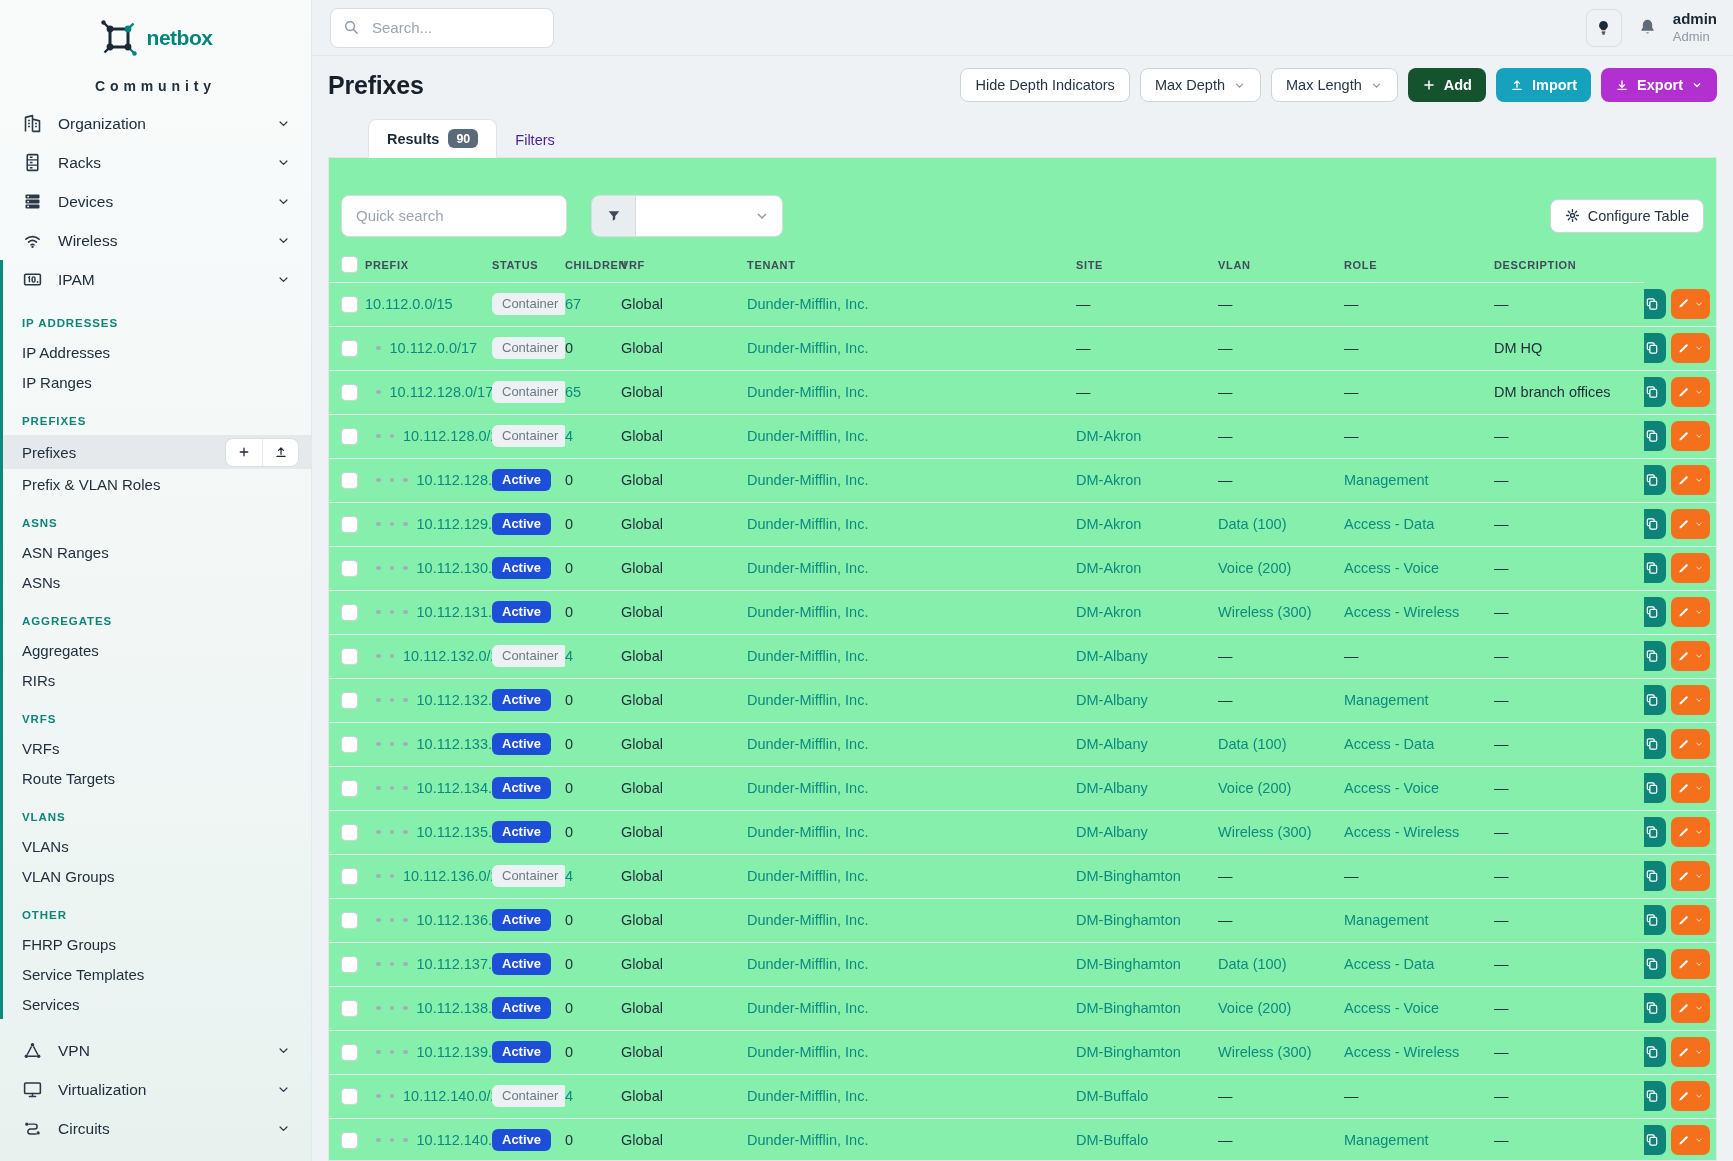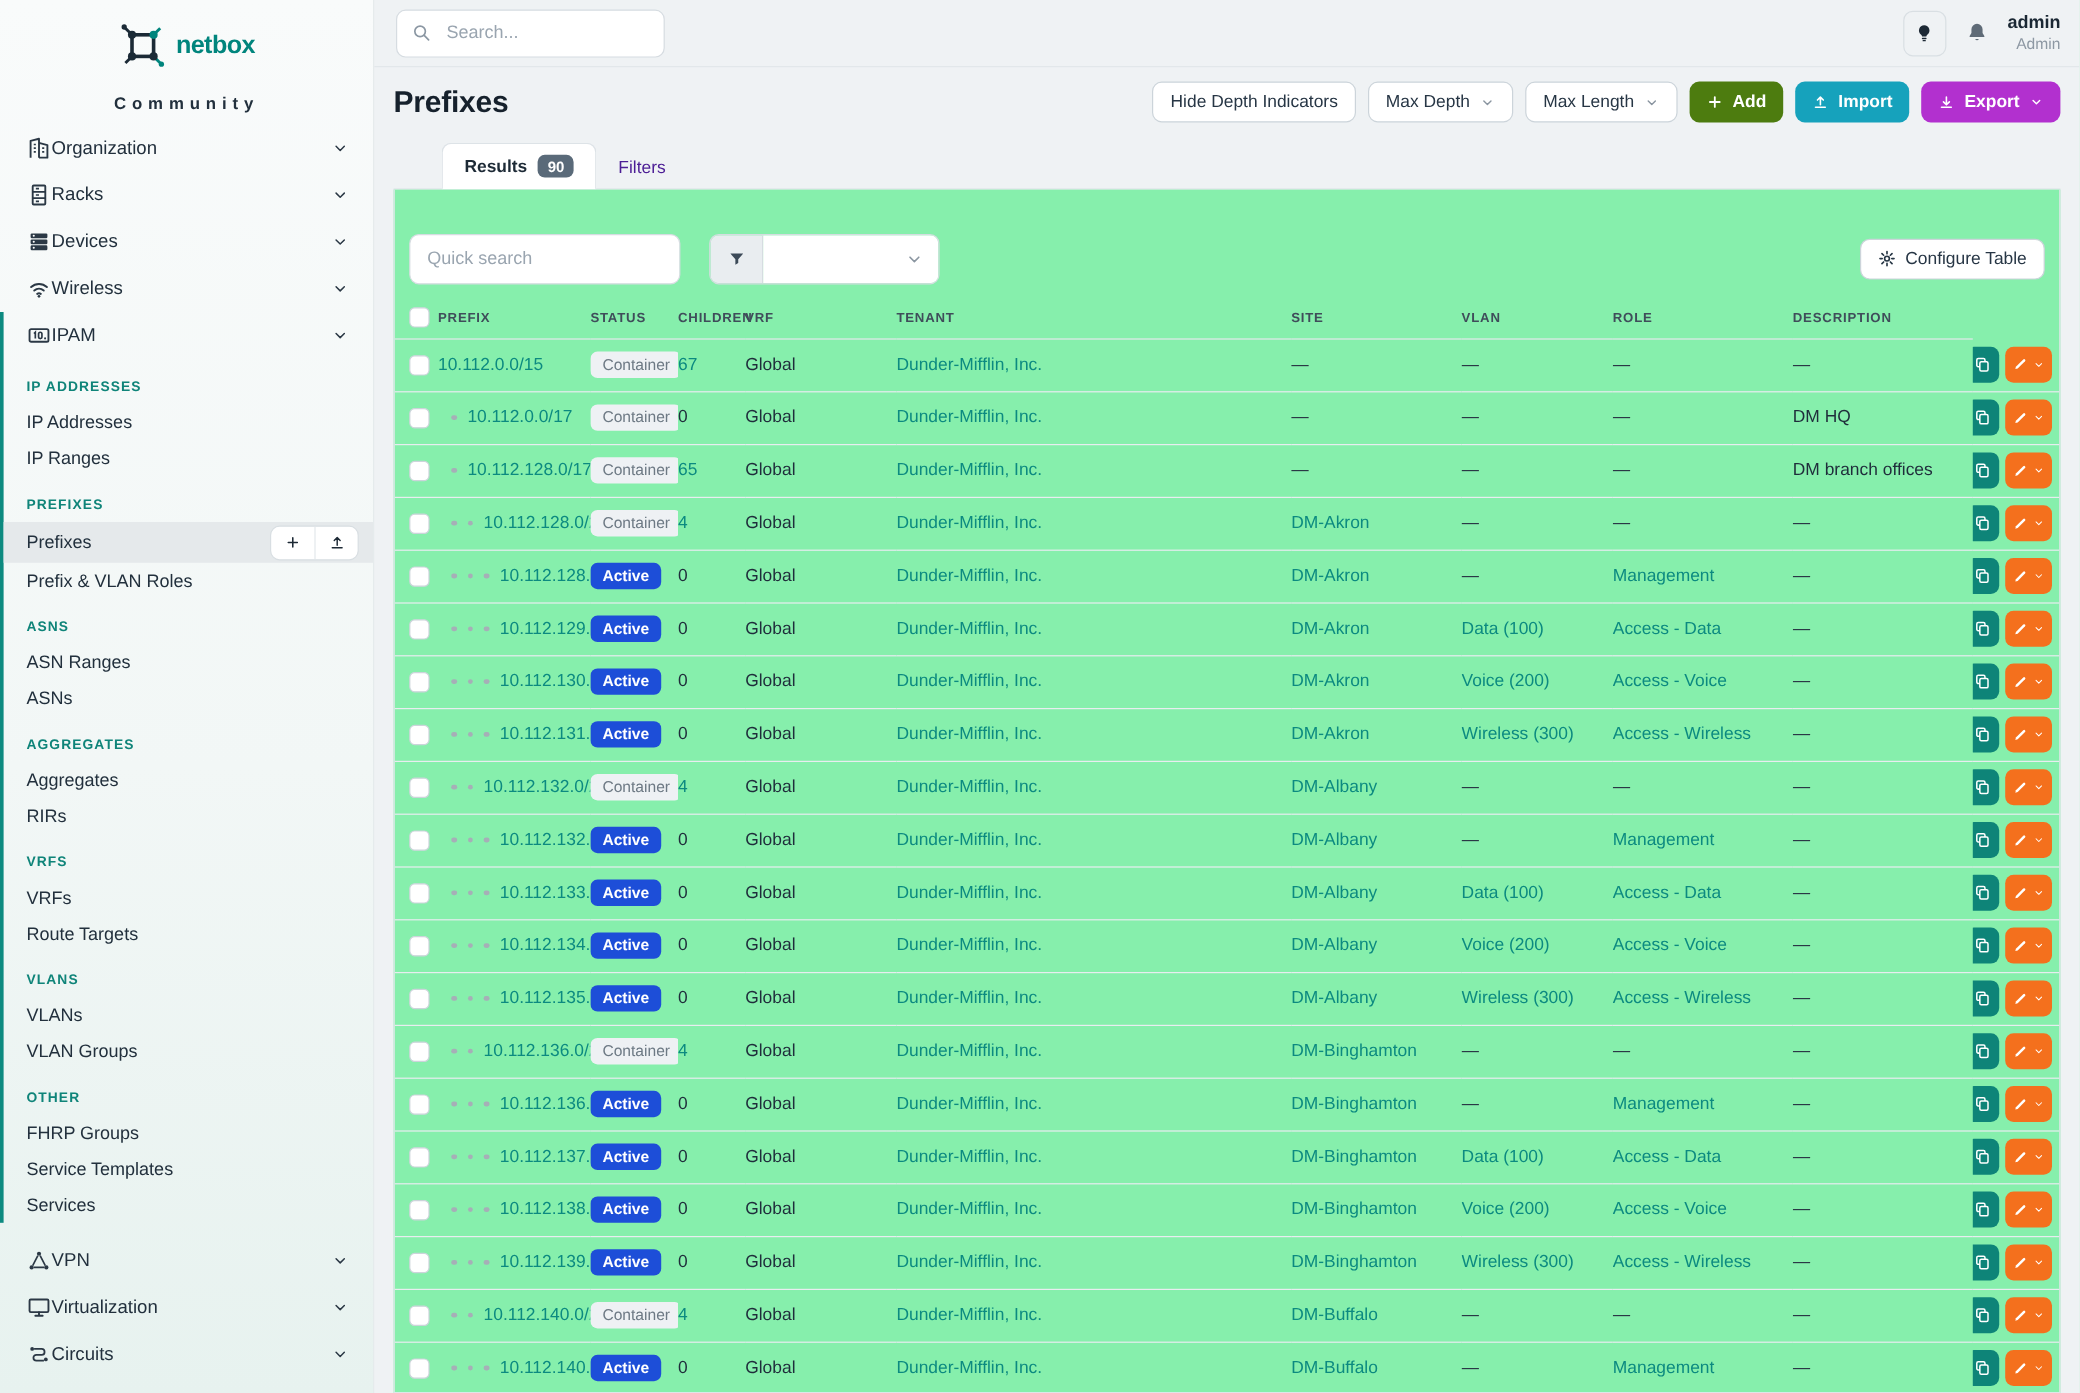--- a/index.html
+++ b/index.html
@@ -7,21 +7,21 @@
   body{font-family:"Liberation Sans","DejaVu Sans",sans-serif;color:#22303d;}
   .app{width:1733px;height:1161px;display:flex;overflow:hidden;}
 
   
   .sidebar{width:312px;flex-shrink:0;background:linear-gradient(180deg,#f9fbfb 0%,#f2f7f6 55%,#e7f2ef 100%);
     border-right:1px solid #e3e9ea;overflow:hidden;padding-top:12px;}
   .logo-block{text-align:center;padding:6px 0 10px;}
   .logo-row{display:flex;align-items:center;justify-content:center;gap:8px;}
   .logo-text{font-size:21px;font-weight:800;color:#00857d;letter-spacing:-0.5px;}
   .logo-sub{font-size:14px;font-weight:600;color:#22303d;letter-spacing:0.35em;margin-top:20px;}
-  .side-item{height:39px;display:flex;align-items:center;gap:0;padding:0 20px 0 22px;font-size:15.5px;color:#22303d;cursor:pointer;}
+  .side-item{height:39px;display:flex;align-items:center;gap:15px;padding:0 20px 0 22px;font-size:15.5px;color:#22303d;cursor:pointer;}
   .side-item .ic{color:#2b3845;}
   .side-item .lbl{flex:1;}
   .ipam-block{border-left:3px solid #0d8a80;}
   .ipam-block .side-item{padding-left:19px;}
   .sec-head{font-size:11.5px;font-weight:700;letter-spacing:0.08em;color:#0f8479;padding:0 0 0 19px;margin-top:17px;margin-bottom:7px;height:14px;line-height:14px;}
   .sub-item{height:30px;display:flex;align-items:center;padding-left:19px;font-size:15px;color:#22303d;cursor:pointer;}
   .sub-item.active{background:#e5e9eb;justify-content:space-between;padding-right:12px;height:34px;}
   .mini-group{display:flex;background:#fff;border:1px solid #d8dee2;border-radius:8px;overflow:hidden;height:29px;}
   .mini-btn{width:36px;display:flex;align-items:center;justify-content:center;color:#1d2935;cursor:pointer;}
   .mini-btn + .mini-btn{border-left:1px solid #e3e8eb;}
@@ -30,33 +30,33 @@
   
   .main{flex:1;display:flex;flex-direction:column;background:#eff2f4;min-width:0;}
   .topbar{height:56px;border-bottom:1px solid #e2e7ea;display:flex;align-items:center;padding:0 16px 0 18px;flex-shrink:0;}
   .search-box{width:224px;height:40px;background:#fff;border:1px solid #d6dce1;border-radius:8px;display:flex;align-items:center;gap:10px;padding:0 12px;}
   .search-box .ic{color:#8b97a3;}
   .search-box input{border:none;outline:none;flex:1;font-size:15px;font-family:inherit;color:#22303d;background:transparent;min-width:0;}
   .search-box input::placeholder{color:#9aa5b0;}
   .top-right{margin-left:auto;display:flex;align-items:center;gap:15px;}
   .bulb-btn{width:36px;height:38px;border:1px solid #d9dfe3;border-radius:8px;background:transparent;display:flex;align-items:center;justify-content:center;color:#1d2935;cursor:pointer;}
   .bell{color:#5f6b77;cursor:pointer;display:flex;}
-  .user-block{text-align:right;line-height:1.25;}
+  .user-block{text-align:left;line-height:1.25;}
   .user-name{font-size:15px;font-weight:700;color:#1b2834;}
   .user-role{font-size:13px;color:#8d98a3;}
 
   .content{padding:12px 8px 0;flex:1;display:flex;flex-direction:column;min-height:0;}
   .page-head{display:flex;align-items:center;margin:0 8px 16px;height:34px;}
   .page-title{font-size:25px;font-weight:600;color:#16212c;margin:0;letter-spacing:-0.2px;}
   .toolbar{margin-left:auto;display:flex;gap:10px;align-items:center;}
   .btn{height:34px;display:inline-flex;align-items:center;gap:8px;padding:0 14px;border-radius:8px;font-size:14.5px;font-family:inherit;cursor:pointer;border:1px solid transparent;white-space:nowrap;}
   .btn-outline{background:#fff;border-color:#ccd4da;color:#273645;}
   .btn-outline .chev{color:#8b96a1;}
   .btn-solid{color:#fff;font-weight:600;border:none;}
-  .btn-add{background:#4d7c0f;}
+  .btn-add{background:#14532d;}
   .btn-import{background:#16a2bc;}
   .btn-export{background:#b230cf;}
 
   .tabs{margin:0 8px;display:flex;align-items:flex-end;border-bottom:1px solid #dde3e7;height:40px;padding-left:40px;}
   .tab{padding:9px 18px;font-size:14.5px;display:flex;align-items:center;gap:9px;cursor:pointer;}
   .tab.active{background:#fff;border:1px solid #dde3e7;border-bottom-color:#fff;margin-bottom:-1px;border-radius:8px 8px 0 0;font-weight:600;color:#1d2a36;}
   .tab.inactive{color:#4c1d95;}
   .count-badge{background:#5a6a79;color:#fff;font-size:12.5px;font-weight:700;padding:2.5px 8px;border-radius:6px;}
 
   .card{margin:0 8px;background:#86efac;border:1px solid #e0e6e9;border-top:none;flex:1;min-height:0;}

